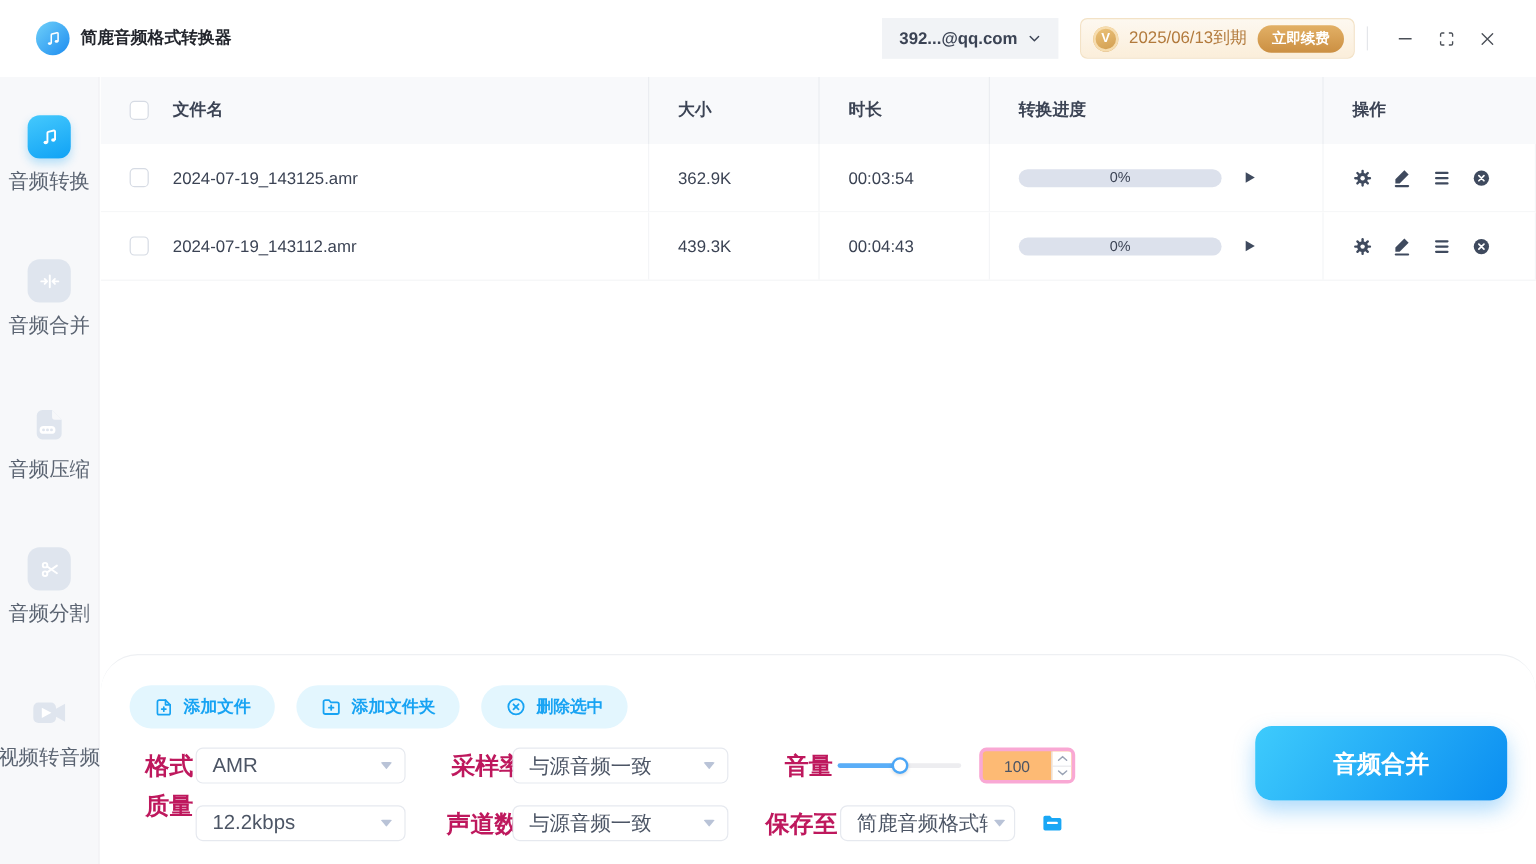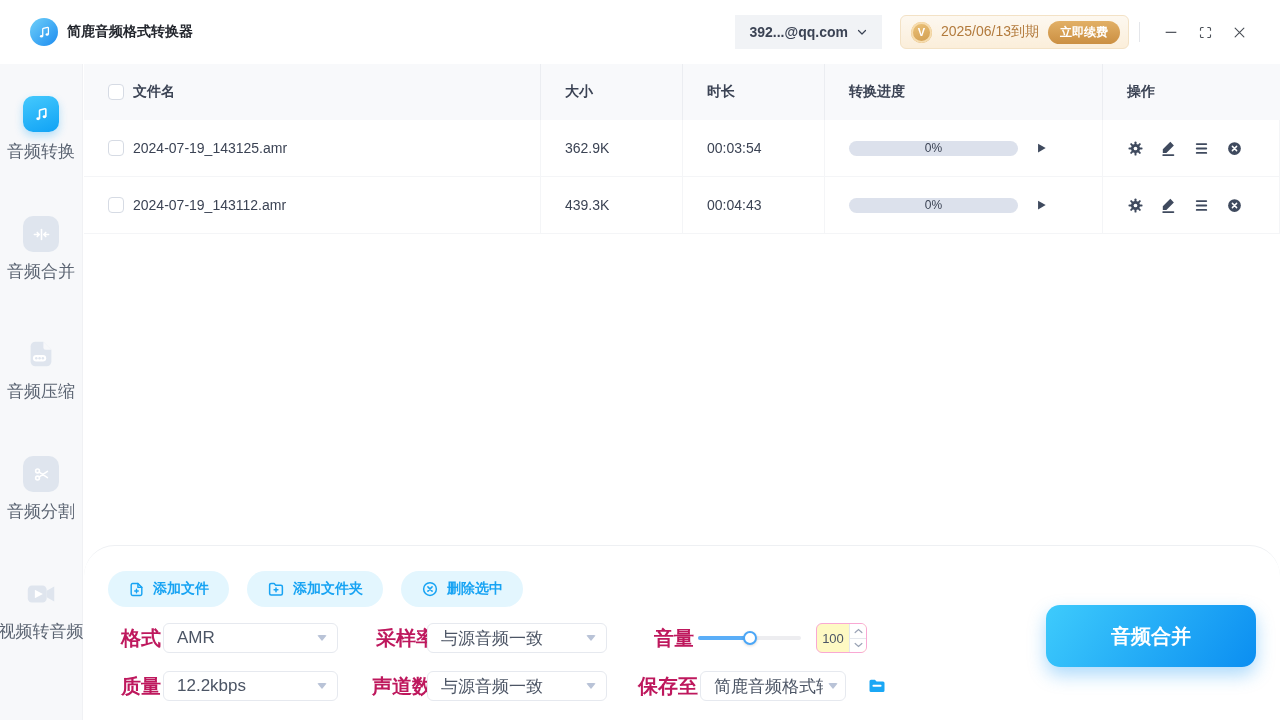--- a/index.html
+++ b/index.html
@@ -26,21 +26,21 @@
   .side-icon-box { width:36px; height:36px; border-radius:10px; background:#dfe5ee; display:flex; align-items:center; justify-content:center; }
   .side-item.active .side-icon-box { background:linear-gradient(160deg,#45c9fd,#10a2f5); box-shadow:0 4px 8px rgba(26,167,245,.3); }
   .side-icon-free { width:36px; height:36px; display:flex; align-items:center; justify-content:center; }
   .side-label { font-size:17px; color:#5b6472; white-space:nowrap; }
 
   
   .main { position:absolute; top:64px; left:84px; width:1196px; height:656px; background:#fff; }
   .thead { display:flex; height:56px; background:#f8f9fb; align-items:stretch; font-weight:700; font-size:14px; color:#3b4354; }
   .col { display:flex; align-items:center; padding-left:24px; border-right:1px solid #ebedf1; }
   .col:last-child { border-right:none; }
-  .col-name { width:457px; gap:9px; }
+  .col-name { width:457px; gap:20px; }
   .col-size { width:142px; }
   .col-dur  { width:142px; }
   .col-prog { width:278px; }
   .col-ops  { flex:1; }
   .trow { display:flex; height:57px; background:#fff; border-bottom:1px solid #f4f5f7; font-size:14px; color:#3b4354; }
   .trow .col { border-right:1px solid #f4f5f7; }
   .checkbox { width:16px; height:16px; border:1px solid #d6dbe4; border-radius:4px; background:#fff; flex:none; cursor:pointer; }
   .progress-track { width:169px; height:15px; border-radius:8px; background:#dce1ec; position:relative; display:flex; align-items:center; justify-content:center; }
   .progress-label { font-size:12px; color:#3b4354; }
   .play-btn { margin-left:16px; background:none; border:none; cursor:pointer; display:flex; align-items:center; }
@@ -52,21 +52,21 @@
   .btn-row { position:absolute; top:25px; left:24px; display:flex; gap:18px; }
   .pill-btn { height:36px; border:none; border-radius:18px; background:#e3f6fe; color:#17a3f3; font-size:14px; font-weight:700; display:flex; align-items:center; gap:8px; padding:0 20px; cursor:pointer; font-family:inherit; }
   .setting { position:absolute; height:30px; display:flex; align-items:center; }
   .setting-label { font-size:20px; font-weight:700; color:#be185d; }
   .select { position:absolute; height:30px; border:1px solid #e6e9ef; border-radius:6px; background:#fff; display:flex; align-items:center; padding:0 26px 0 13px; font-size:17px; color:#4c5565; cursor:pointer; }
   .select .caret { position:absolute; right:10px; top:50%; margin-top:-3px; width:0; height:0; border-left:5px solid transparent; border-right:5px solid transparent; border-top:6px solid #b9c3d7; border-radius:2px; }
   .slider { position:absolute; width:103px; height:30px; display:flex; align-items:center; cursor:pointer; }
   .slider-track { position:relative; width:100%; height:4px; border-radius:2px; background:#ededf0; }
   .slider-fill { position:absolute; left:0; top:0; height:4px; border-radius:2px; background:#5aaef8; }
   .slider-handle { position:absolute; top:-5px; width:14px; height:14px; border-radius:50%; background:#fff; border:2px solid #4aa6f7; box-shadow:0 1px 3px rgba(0,0,0,.15); }
-  .numbox { position:absolute; width:51px; height:30px; border:1px solid #f9a8d4; border-radius:6px; background:#fef9c3; display:flex; overflow:hidden; }
+  .numbox { position:absolute; width:80px; height:30px; border:3px solid #f9a8d4; border-radius:6px; background:#fdba74; display:flex; overflow:hidden; }
   .num-val { flex:1; display:flex; align-items:center; justify-content:center; font-size:13px; color:#4c5565; }
   .spin { width:17px; border-left:1px solid #e4e7ed; display:flex; flex-direction:column; }
   .spin button { flex:1; border:none; background:#fff; cursor:pointer; display:flex; align-items:center; justify-content:center; padding:0; }
   .spin button:first-child { border-bottom:1px solid #e4e7ed; }
   .folder-btn { position:absolute; width:26px; height:30px; background:none; border:none; cursor:pointer; display:flex; align-items:center; }
   .convert-btn { position:absolute; right:24px; top:59px; width:210px; height:62px; border:none; border-radius:14px; background:linear-gradient(125deg,#3ecbfc,#0b8ef1); color:#fff; font-size:20px; font-weight:700; cursor:pointer; box-shadow:0 8px 18px rgba(20,150,243,.35); font-family:inherit; }
 </style>
 </head>
 <body>
 
@@ -366,21 +366,21 @@
             </svg>
           </button>
         <button>
             <svg width="9" height="6" viewBox="0 0 12 8" fill="none" stroke="#9aa3b5" stroke-width="1.6" stroke-linecap="round">
               <path d="M1.5 2L6 6l4.5-4"></path>
             </svg>
           </button>
       </div>
     </div>
 
-    <div class="setting" style="top:125px; left:37px;">
+    <div class="setting" style="top:110px; left:37px;">
         <span class="setting-label">质量</span>
       </div>
     <div class="select" style="top:125px; left:79px; width:175px;">
       <span>12.2kbps</span>
       <span class="caret"></span>
     </div>
 
     <div class="setting" style="top:125px; left:288px;justify-content:center;">
         <span class="setting-label">声道数</span>
       </div>

